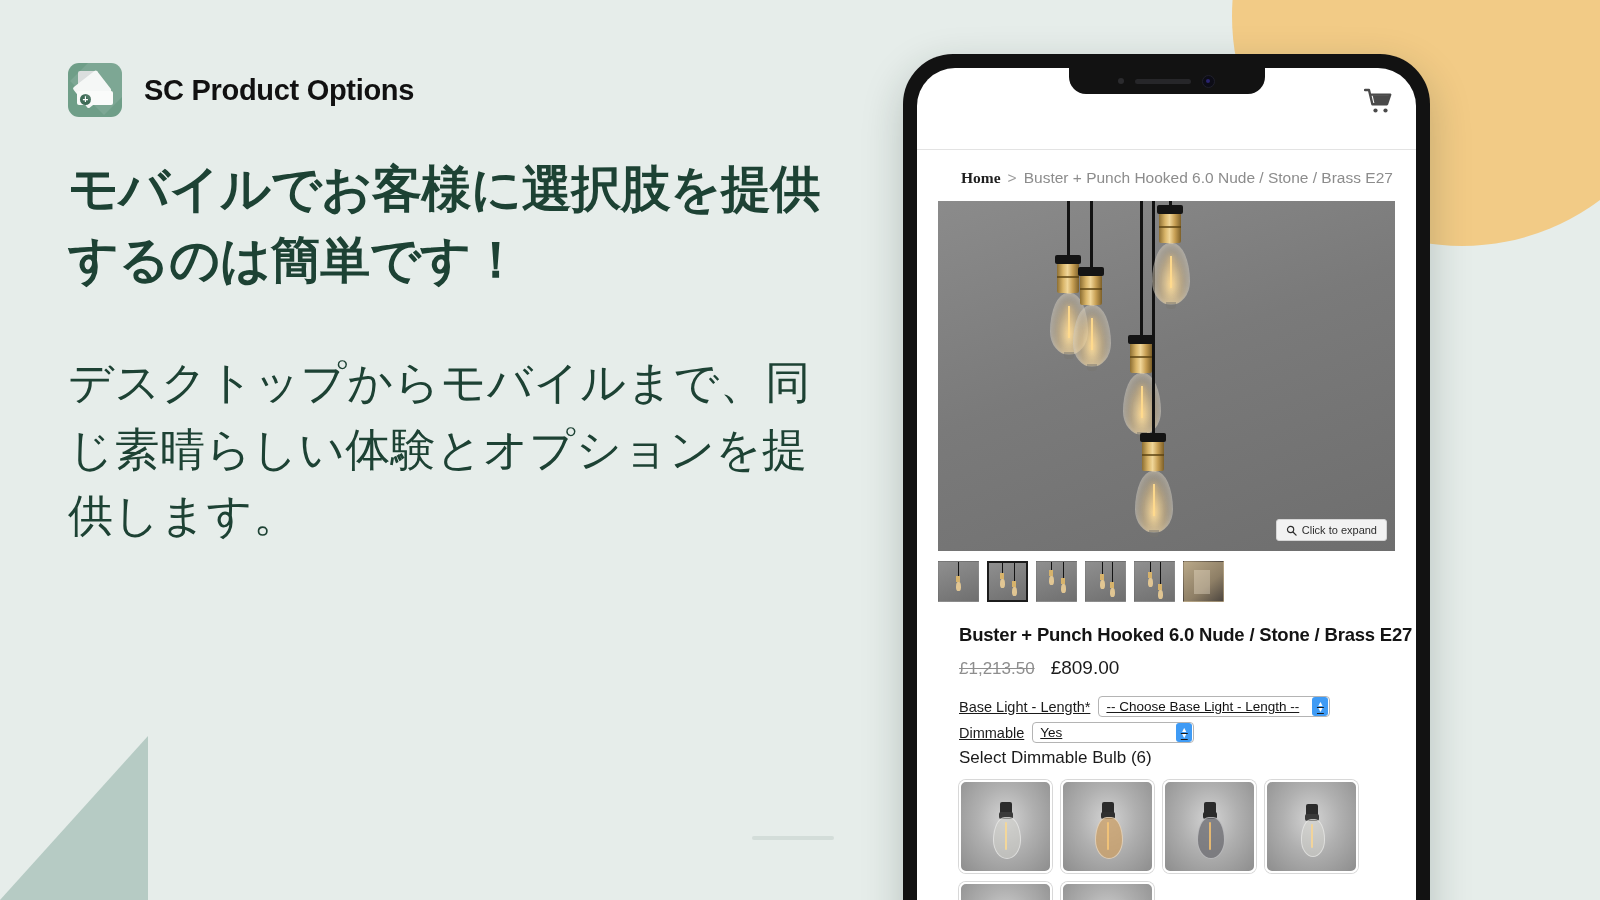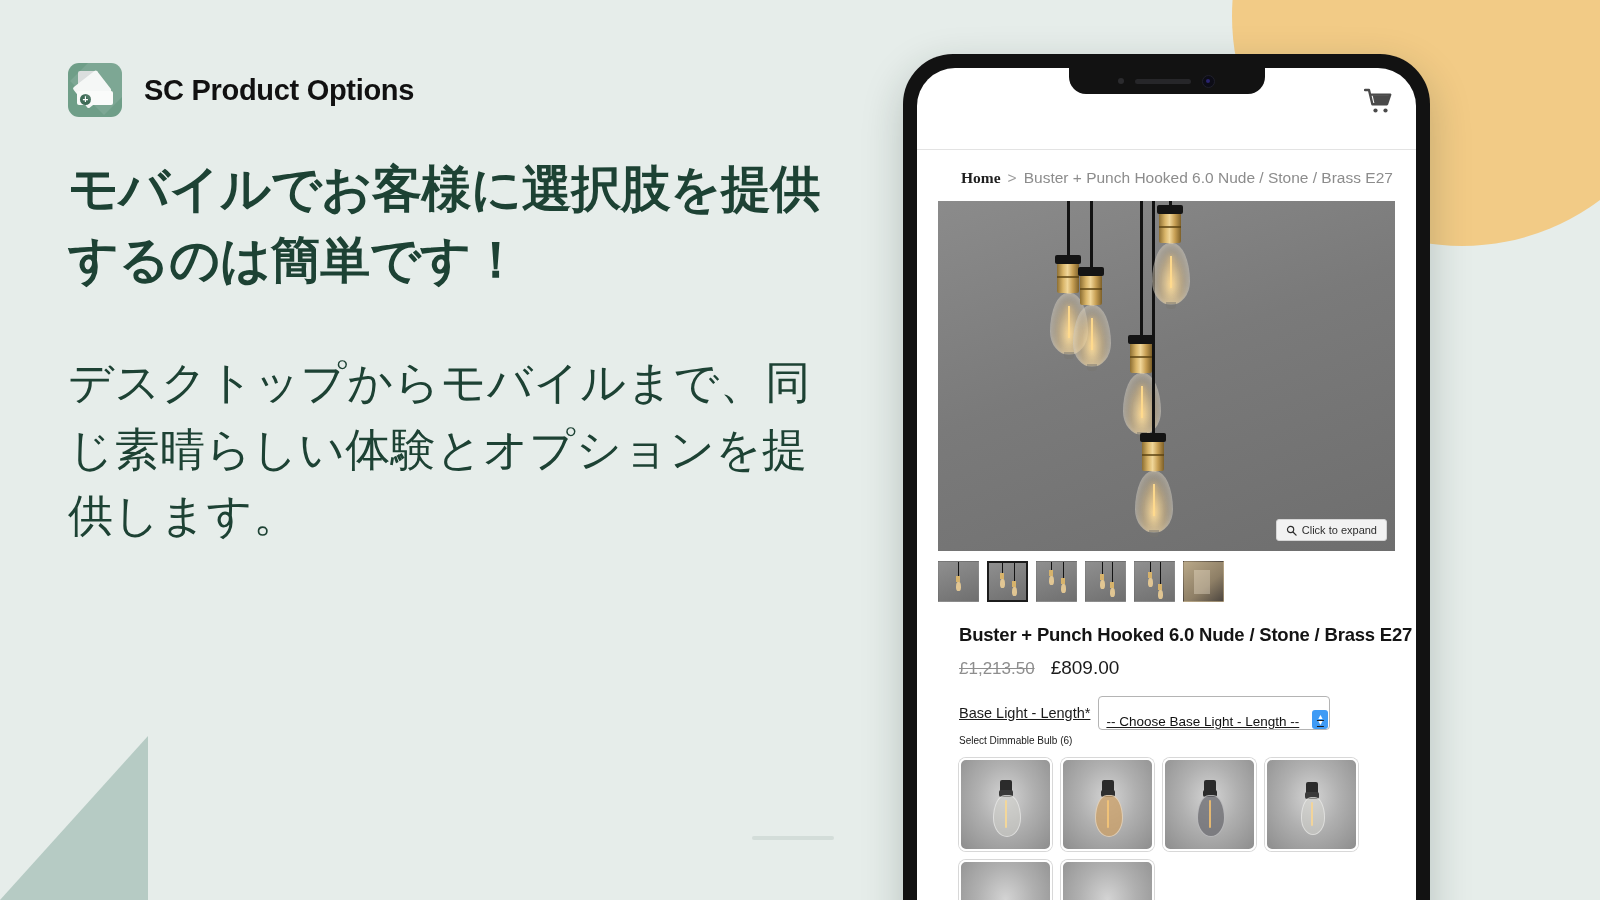--- a/index.html
+++ b/index.html
@@ -469,26 +469,26 @@
   .option-row {
     display: flex;
     align-items: center;
     gap: 8px;
     margin-bottom: 5px;
     text-decoration: underline;
   }
   .option-label { white-space: nowrap; }
   .native-select {
     display: inline-flex;
-    align-items: flex-end;
+    align-items: center;
     justify-content: space-between;
     background: #ffffff;
     border: 1px solid #b4b4b4;
     border-radius: 4px;
-    height: 34px;
+    height: 21px;
     font-size: 13.5px;
     color: #111111;
     padding: 0 0 0 7px;
     box-sizing: border-box;
     cursor: pointer;
     overflow: hidden;
   }
   .native-select .sel-value {
     white-space: nowrap;
     overflow: hidden;
@@ -509,21 +509,21 @@
     gap: 1px;
     color: #ffffff;
     font-size: 7px;
     line-height: 6px;
   }
   #select-base-light { width: 232px; }
   #select-dimmable { width: 162px; }
 
   #swatch-label {
     margin-top: 4px;
-    font-size: 10px;
+    font-size: 17px;
     color: #1a1a1a;
   }
   #swatch-grid {
     margin-top: 12px;
     display: grid;
     grid-template-columns: repeat(4, 93px);
     gap: 9px;
   }
   .swatch {
     width: 93px;
@@ -733,20 +733,27 @@
         </div>
 
         <div id="option-rows">
           <div class="option-row">
             <span class="option-label">Base Light - Length*</span>
             <span class="native-select" id="select-base-light">
               <span class="sel-value">-- Choose Base Light - Length --</span>
               <span class="stepper">▲<br>▼</span>
             </span>
           </div>
+          <div class="option-row">
+            <span class="option-label">Dimmable</span>
+            <span class="native-select" id="select-dimmable">
+              <span class="sel-value">Yes</span>
+              <span class="stepper">▲<br>▼</span>
+            </span>
+          </div>
         </div>
 
         <div id="swatch-label">Select Dimmable Bulb (6)</div>
 
         <div id="swatch-grid">
           <div class="swatch">
             <div class="sw-cap"></div>
             <div class="sw-collar" style="background:#3a3a3a;"></div>
             <div class="sw-glass" style="background:rgba(207,207,203,0.55);"></div>
             <div class="sw-filament" style="background:#f3d79a;"></div>

